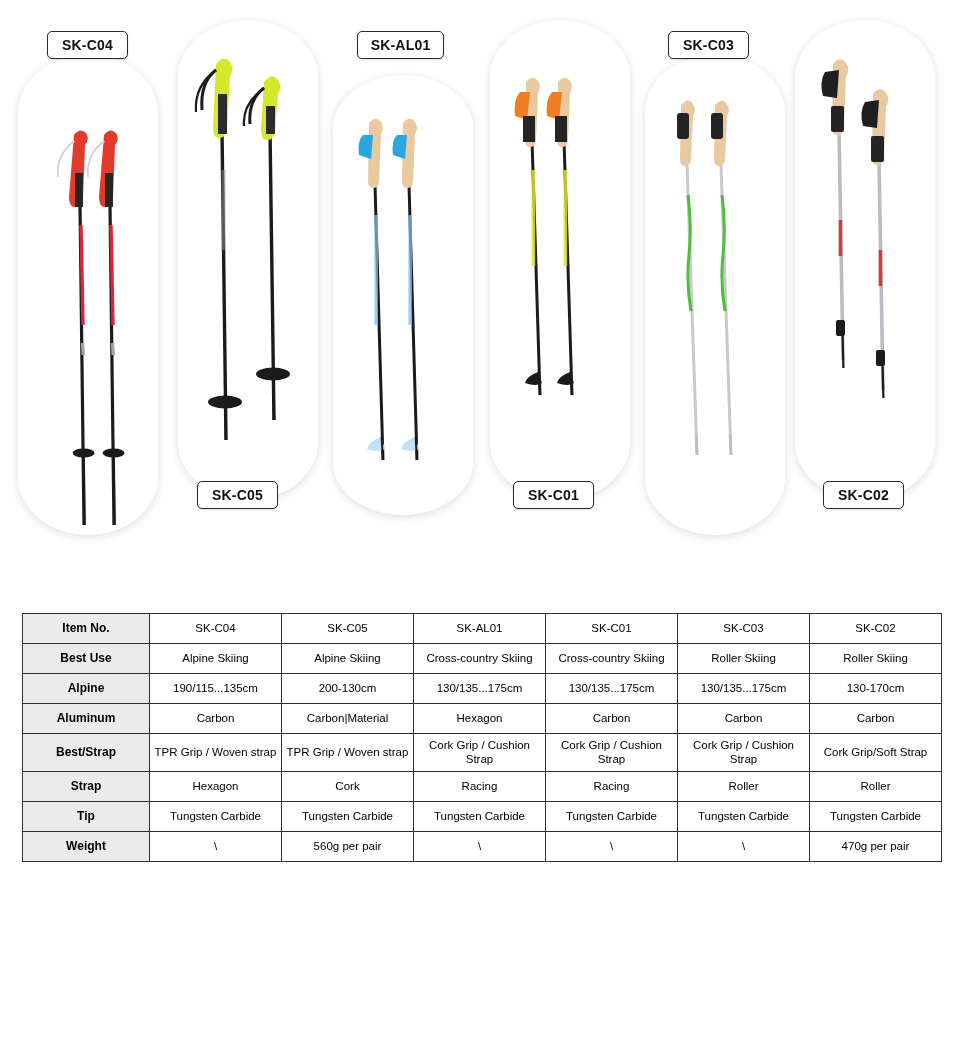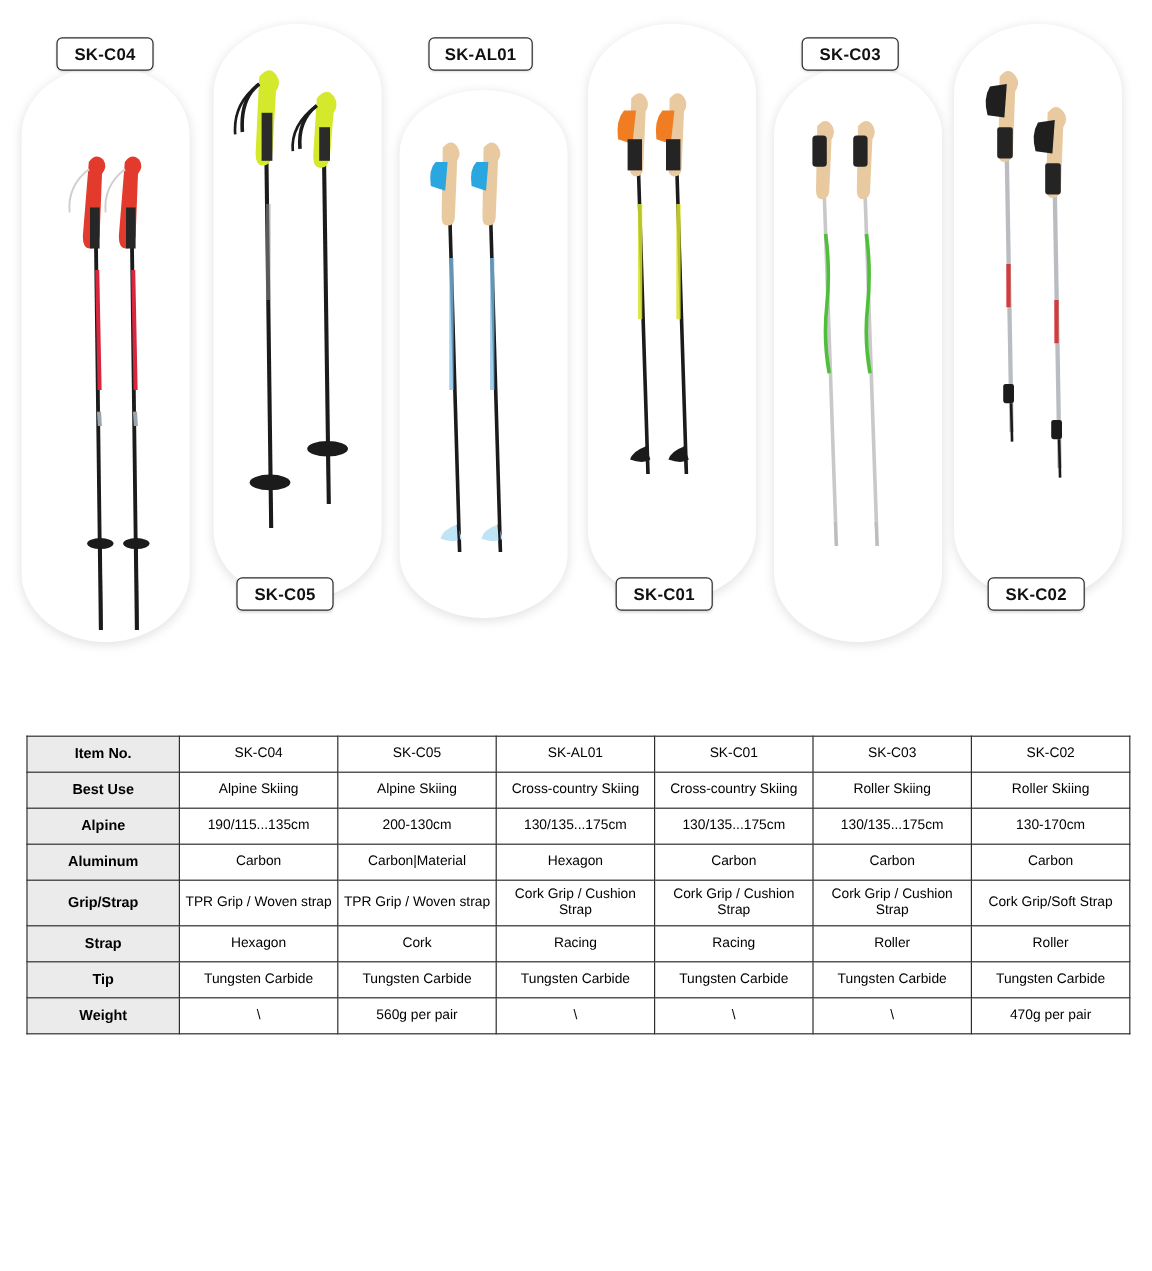--- a/index.html
+++ b/index.html
@@ -273,21 +273,21 @@
       <tr>
         <th class="rowhead">Aluminum</th>
         <td class="col">Carbon</td>
         <td class="col">Carbon|Material</td>
         <td class="col">Hexagon</td>
         <td class="col">Carbon</td>
         <td class="col">Carbon</td>
         <td class="col">Carbon</td>
       </tr>
       <tr class="tall">
-        <th class="rowhead">Grip/Strap</th>
+        <th class="rowhead">Best/Strap</th>
         <td class="col">TPR Grip / Woven strap</td>
         <td class="col">TPR Grip / Woven strap</td>
         <td class="col">Cork Grip / Cushion Strap</td>
         <td class="col">Cork Grip / Cushion Strap</td>
         <td class="col">Cork Grip / Cushion Strap</td>
         <td class="col">Cork Grip/Soft Strap</td>
       </tr>
       <tr>
         <th class="rowhead">Strap</th>
         <td class="col">Hexagon</td>

